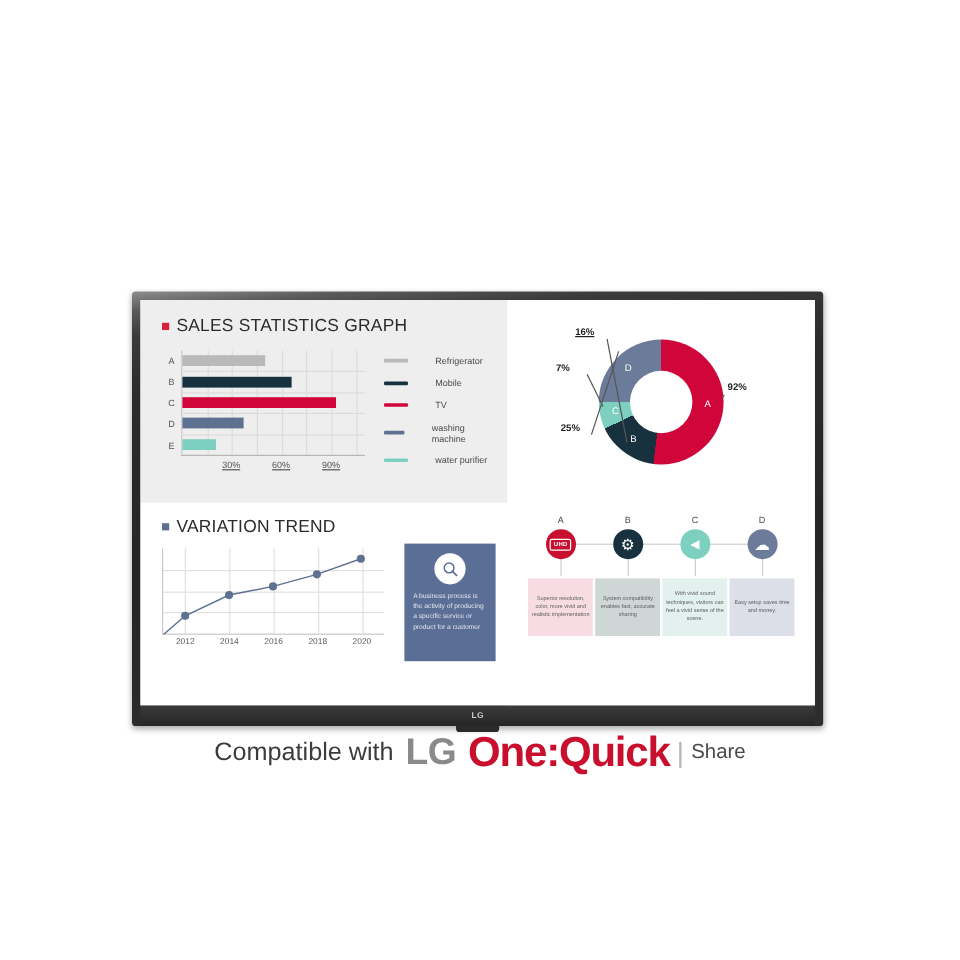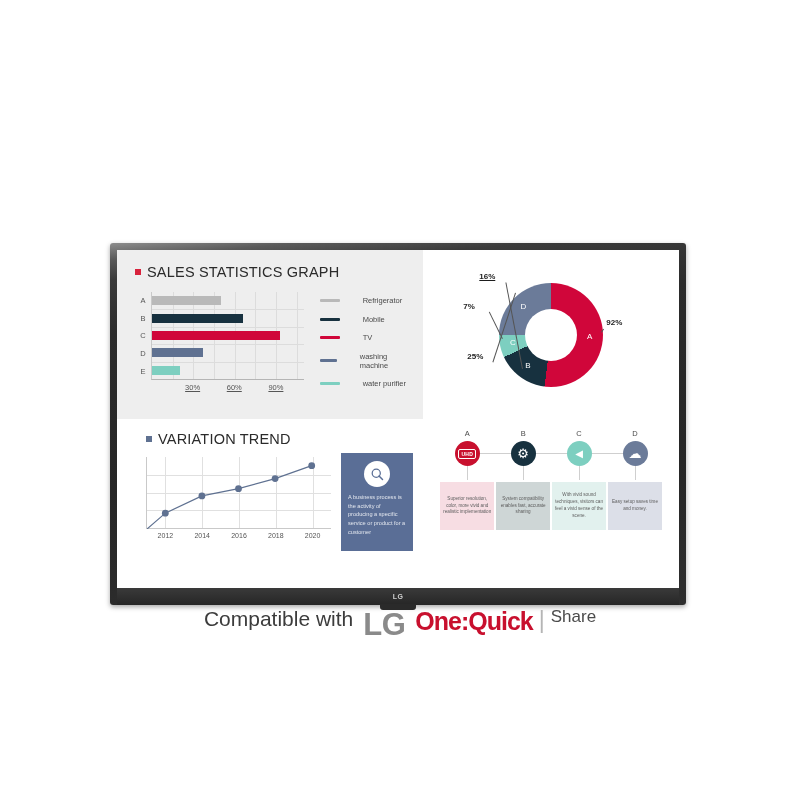--- a/index.html
+++ b/index.html
@@ -24,21 +24,21 @@
   #tv-logo { color:#cfcfcf; font-size:7px; font-weight:bold; letter-spacing:.3px; }
   #tv-sensor { position:absolute; left:50%; transform:translateX(-50%); bottom:-5px;
     width:36px; height:6px; background:#2a2a2a; border-radius:0 0 3px 3px; }
 
   
   .screen-col { height:100%; }
   #col-left  { width:54.5%; display:flex; flex-direction:column; }
   #col-right { width:45.5%; display:flex; flex-direction:column; background:#fff; }
 
   #panel-sales { flex:0 0 50%; background:#eeeeee; padding:14px 14px 6px 18px; position:relative; }
-  #panel-trend { flex:1; background:#ffffff; padding:12px 10px 6px 18px; position:relative; display:flex;margin-left:11px; }
+  #panel-trend { flex:1; background:#ffffff; padding:12px 10px 6px 18px; position:relative; display:flex; }
   #panel-donut { flex:0 0 50%; background:#ffffff; position:relative; }
   #panel-icons { flex:1; background:#ffffff; position:relative; padding:8px 10px 6px 10px; }
 
   
   .section-title { display:flex; align-items:center; gap:6px; }
   .title-text { font-size:14.5px; letter-spacing:.2px; color:#2b2b2b; font-weight:normal; }
   .bullet-sq { width:6px; height:6px; display:inline-block; }
   .bullet-red { background:#d8223c; }
   .bullet-blue { background:#5f7191; }
 
@@ -101,24 +101,24 @@
   .uhd-badge { border:1px solid #fff; border-radius:2px; color:#fff; font-size:5px;
     padding:1px 2.5px; letter-spacing:.2px; font-weight:bold; }
 
   #card-row { display:flex; justify-content:space-around; padding:0 6px; margin-top:2px; }
   .info-card { width:54px; height:48px; display:flex; align-items:center;
     justify-content:center; text-align:center; padding:3px; }
   .info-card span { font-size:4.6px; line-height:1.5; color:#5d5d5d; }
 
   
   #brand { position:absolute; left:0; right:0; top:607px; display:flex;
-    align-items:flex-start; justify-content:center; gap:10px; }
+    align-items:center; justify-content:center; gap:10px; }
   #brand-pre { font-size:21px; color:#3c3c3c; }
   #brand-lg { font-size:31px; font-weight:bold; color:#8a8a8a; letter-spacing:-.5px; }
-  #brand-onequick { font-size:25px; font-weight:bold; color:#c8102e; letter-spacing:-1px; }
+  #brand-onequick { font-size:35px; font-weight:bold; color:#c8102e; letter-spacing:-1px; }
   #brand-div { font-size:23px; color:#b5b5b5; font-weight:300; margin:0 -4px; }
   #brand-share { font-size:17px; color:#4a4a4a; }
 </style>
 </head>
 <body>
 
 <div id="tv-unit">
   <div id="tv-bezel"></div>
 
   <div id="tv-screen">

